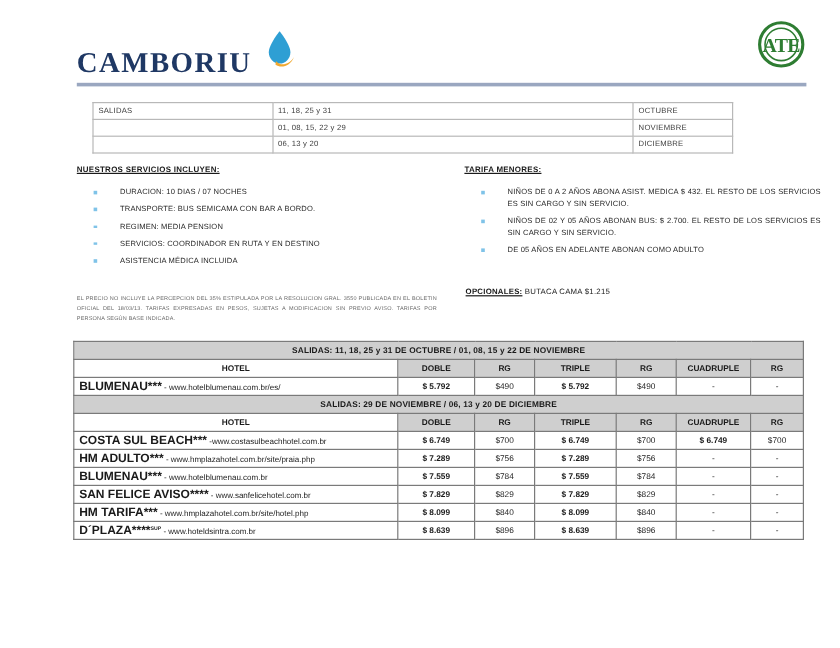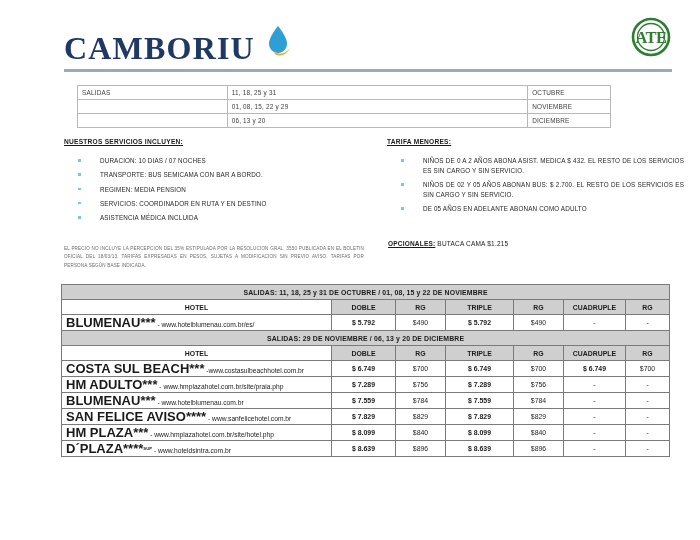--- a/index.html
+++ b/index.html
@@ -23,21 +23,21 @@
   }
   .logo-wrap {
     position: absolute;
     left: 64px;
     top: 24px;
     display: flex;
     align-items: flex-end;
   }
   .logo-text {
     font-family: "Liberation Serif", serif;
-    font-size: 32px;
+    font-size: 24px;
     font-weight: bold;
     letter-spacing: 1.2px;
     color: #1f3864;
     line-height: 1;
   }
   .drop-icon {
     margin-left: 10px;
     margin-bottom: 2px;
   }
   .ate-logo {
@@ -175,21 +175,21 @@
     font-weight: bold;
     font-size: 7.2px;
   }
   .hotel-cell {
     text-align: left;
     white-space: nowrap;
     overflow: hidden;
   }
   .hotel-cell .hname {
     font-weight: bold;
-    font-size: 13px;
+    font-size: 10px;
   }
   .hotel-cell .hurl {
     font-size: 6.7px;
     color: #1a1a1a;
   }
   .hotel-cell sup {
     font-size: 4.3px;
     font-weight: bold;
   }
   .num-strong {
@@ -371,21 +371,21 @@
       <td class="hotel-cell"><span class="hname">SAN FELICE AVISO****</span><span class="hurl"> - www.sanfelicehotel.com.br</span></td>
       <td class="num-strong">$ 7.829</td>
       <td class="num-light">$829</td>
       <td class="num-strong">$ 7.829</td>
       <td class="num-light">$829</td>
       <td class="dash">-</td>
       <td class="dash">-</td>
     </tr>
 
     <tr>
-      <td class="hotel-cell"><span class="hname">HM PLAZA***</span><span class="hurl"> - www.hmplazahotel.com.br/site/hotel.php</span></td>
+      <td class="hotel-cell"><span class="hname">HM TARIFA***</span><span class="hurl"> - www.hmplazahotel.com.br/site/hotel.php</span></td>
       <td class="num-strong">$ 8.099</td>
       <td class="num-light">$840</td>
       <td class="num-strong">$ 8.099</td>
       <td class="num-light">$840</td>
       <td class="dash">-</td>
       <td class="dash">-</td>
     </tr>
 
     <tr>
       <td class="hotel-cell"><span class="hname">D´PLAZA****</span><sup>SUP</sup><span class="hurl"> -  www.hoteldsintra.com.br</span></td>

